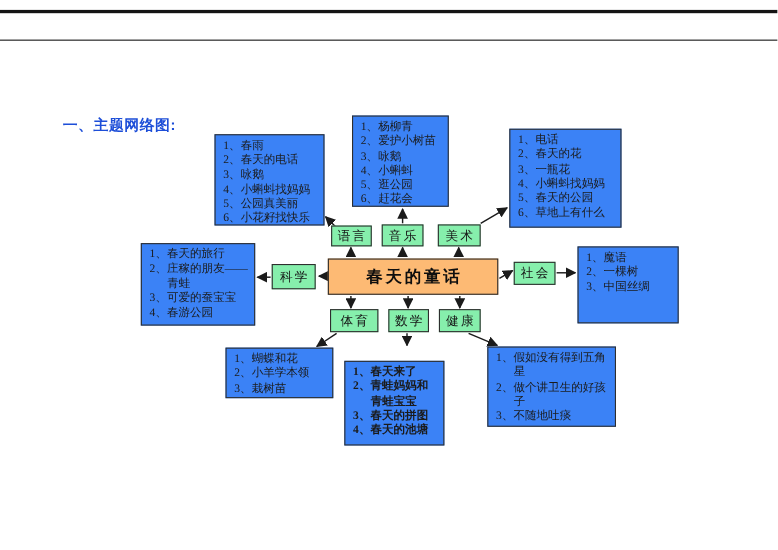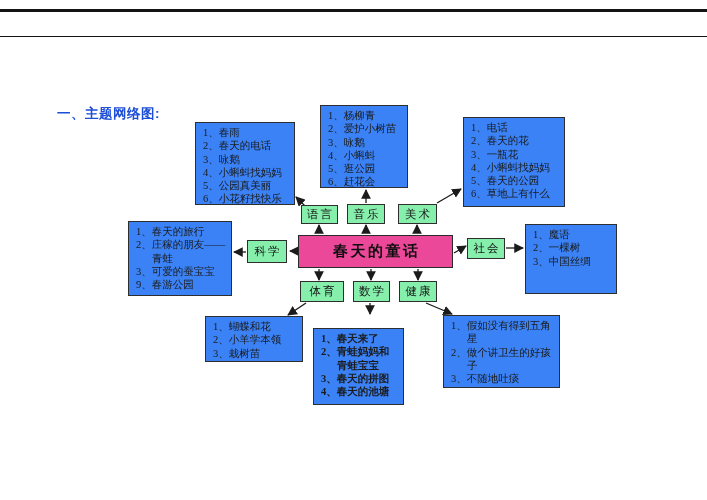--- a/index.html
+++ b/index.html
@@ -24,21 +24,21 @@
     font-size:10.5px;line-height:13.3px;color:#1b1b1b;
   }
   .nbox li{padding-left:16px;text-indent:-16px;}
   .tag{
     position:absolute;border:1.4px solid #2e2e2e;background:#86efac;box-sizing:border-box;
     display:flex;align-items:center;justify-content:center;
     font-size:11.5px;letter-spacing:2px;text-indent:2px;color:#161616;
   }
   .center-box{
     position:absolute;left:298px;top:235px;width:155px;height:33px;
-    border:1.6px solid #2a2a2a;background:#ec4899;box-sizing:border-box;
+    border:1.6px solid #2a2a2a;background:#fdba74;box-sizing:border-box;
     display:flex;align-items:center;justify-content:center;
     font-family:Liberation Sans, sans-serif;
     font-weight:bold;font-size:15px;letter-spacing:2.5px;text-indent:2.5px;color:#0e0e0e;
   }
   svg.wires{position:absolute;left:0;top:0;pointer-events:none;}
   svg.wires line{stroke:#1b1b1b;stroke-width:1.3;}
 </style>
 </head>
 <body>
 
@@ -115,21 +115,21 @@
       <li>5、春天的公园</li>
       <li>6、草地上有什么</li>
     </ol>
   </div>
 
   <div class="nbox" style="left:128px;top:221px;width:104px;height:75px;">
     <ol>
       <li>1、春天的旅行</li>
       <li>2、庄稼的朋友——青蛙</li>
       <li>3、可爱的蚕宝宝</li>
-      <li>9、春游公园</li>
+      <li>4、春游公园</li>
     </ol>
   </div>
 
   <div class="nbox" style="left:525px;top:224px;width:92px;height:70px;">
     <ol>
       <li>1、魔语</li>
       <li>2、一棵树</li>
       <li>3、中国丝绸</li>
     </ol>
   </div>

